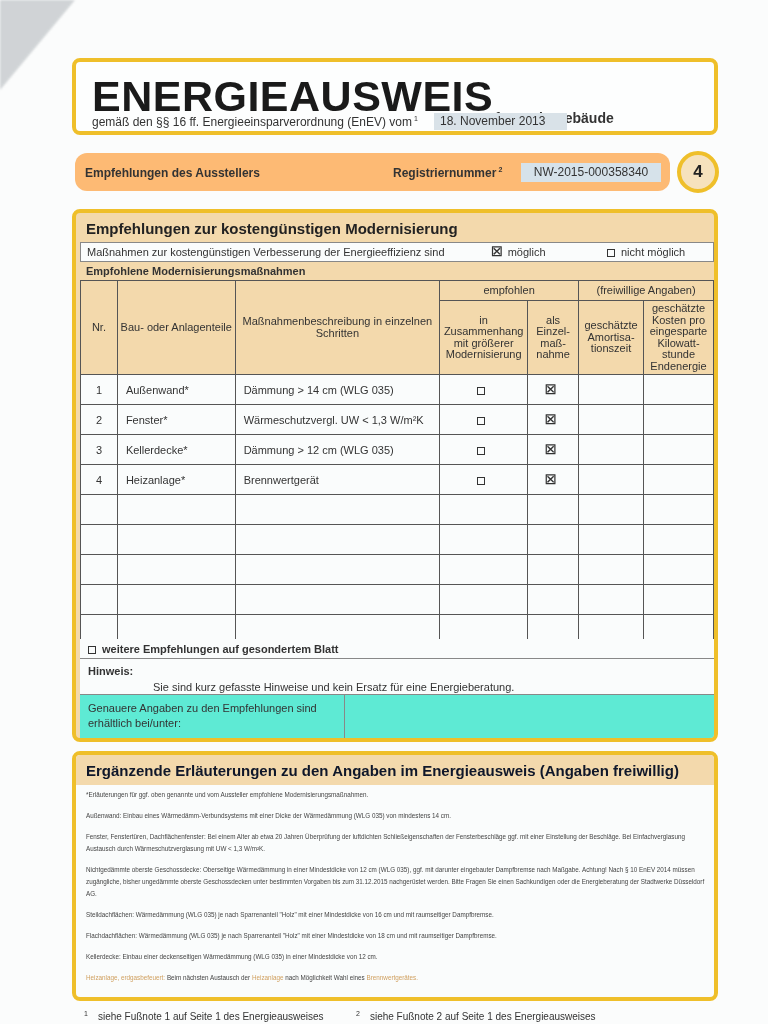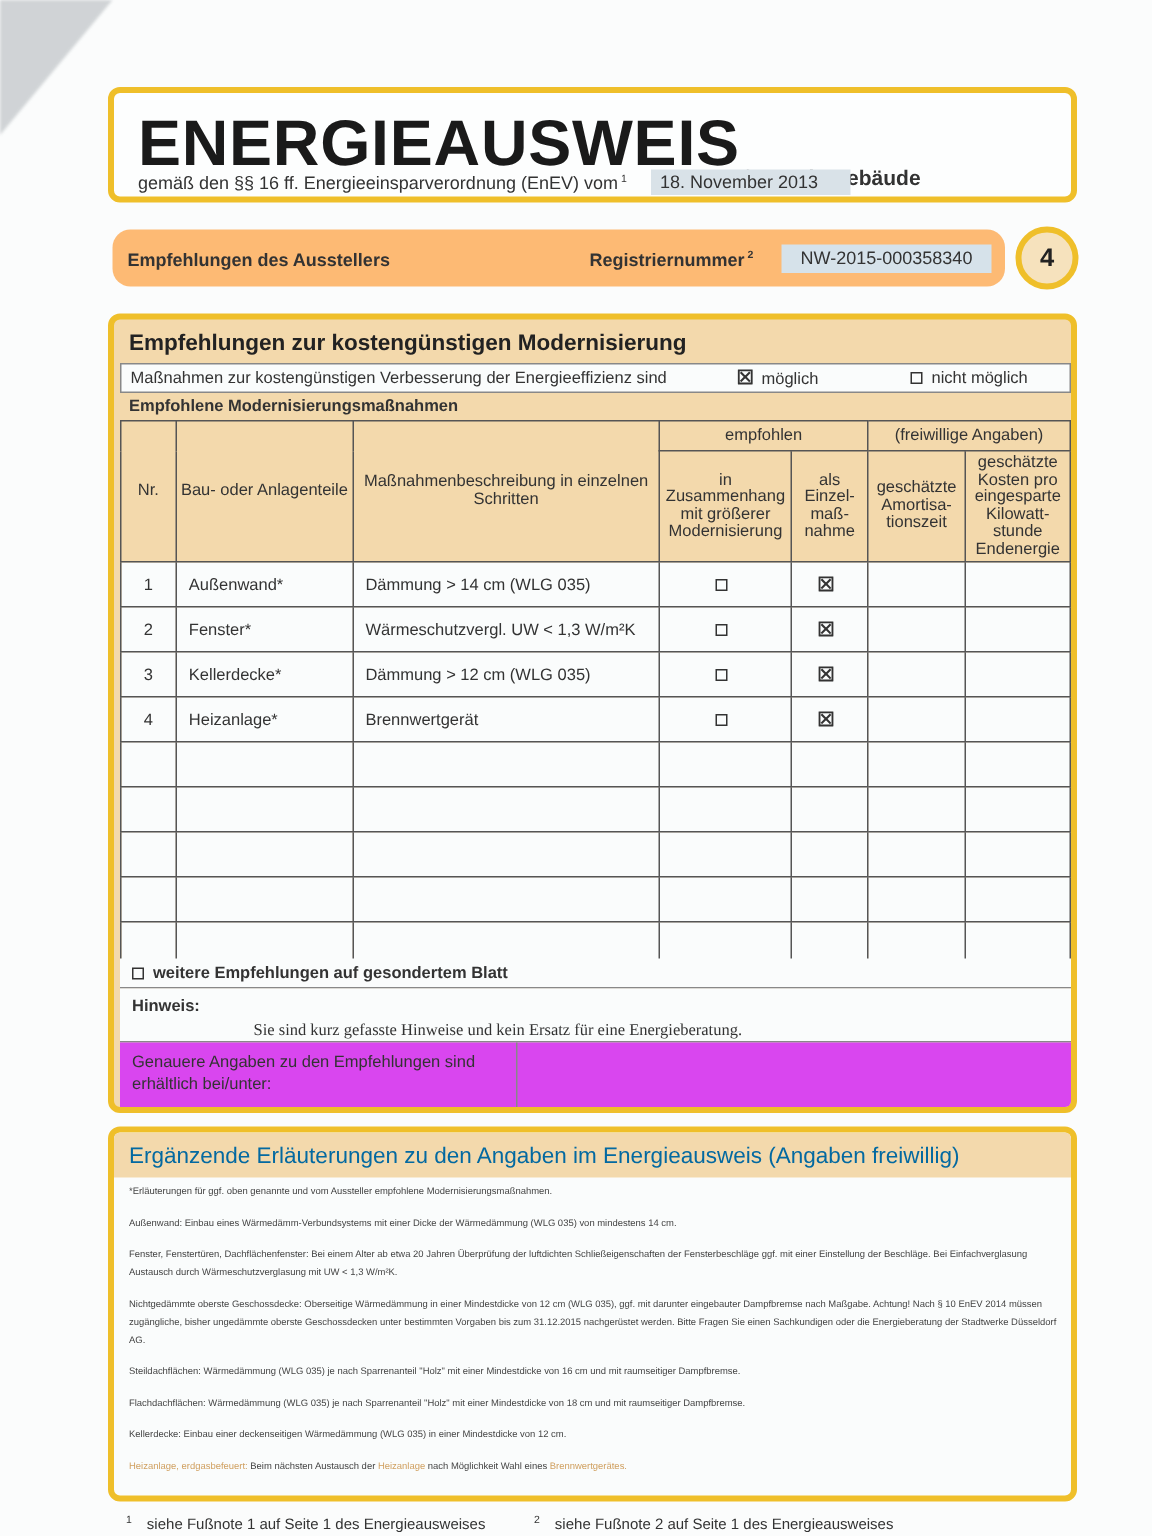--- a/index.html
+++ b/index.html
@@ -99,39 +99,39 @@
     background: #fafcfc; font-size: 11px; line-height: 20px; padding-left: 8px; color: #333;
     border-bottom: 1px solid #888;
     font-weight: bold;
   }
   .hint-row {
     position: absolute; left: 4px; top: 446px; width: 634px; height: 36px;
     background: #fafcfc; font-size: 11px; color: #333; border-bottom: 1px solid #888;
   }
   .hint-label { position: absolute; left: 8px; top: 6px; font-weight: bold; }
   .hint-line1 { position: absolute; left: 73px; top: 6px; }
-  .hint-line2 { position: absolute; left: 89px; top: 22px; font-family: Liberation Serif, serif; }
+  .hint-line2 { position: absolute; left: 73px; top: 22px; }
   .contact-row {
     position: absolute; left: 4px; top: 482px; width: 634px; height: 43px;
-    background: #d946ef; font-size: 11px; color: #333;
+    background: #5eead4; font-size: 11px; color: #333;
   }
   .contact-label { position: absolute; left: 8px; top: 6px; width: 250px; line-height: 1.4; }
   .contact-divider { position: absolute; left: 264px; top: 0; width: 1px; height: 43px; background: #888; }
   .contact-value { position: absolute; left: 270px; top: 15px; }
 
   
   .erg-box {
     position: absolute; left: 72px; top: 751px; width: 646px; height: 250px;
     border: 4px solid #efbf2a; border-radius: 8px; background: #fafcfc; overflow: hidden;
   }
   .erg-header {
     position: absolute; left: 0; top: 0; width: 100%; height: 30px; background: #f3d9ac;
   }
   .erg-title {
-    position: absolute; left: 10px; top: 7px; font-size: 15px; font-weight: normal; color: #0369a1; text-align: center;
+    position: absolute; left: 10px; top: 7px; font-size: 15px; font-weight: bold; color: #0f172a; text-align: center;
   }
   .erg-body { position: absolute; left: 10px; top: 34px; width: 620px; font-size: 6.3px; color: #444; line-height: 12px; }
   .erg-para { margin-bottom: 9px; }
   .erg-hl { color: #d0a060; }
 
   
   .footnote { position: absolute; top: 1010px; font-size: 10px; color: #333; }
   .footnote sup { font-size: 7px; margin-right: 10px; }
 </style>
 </head>

